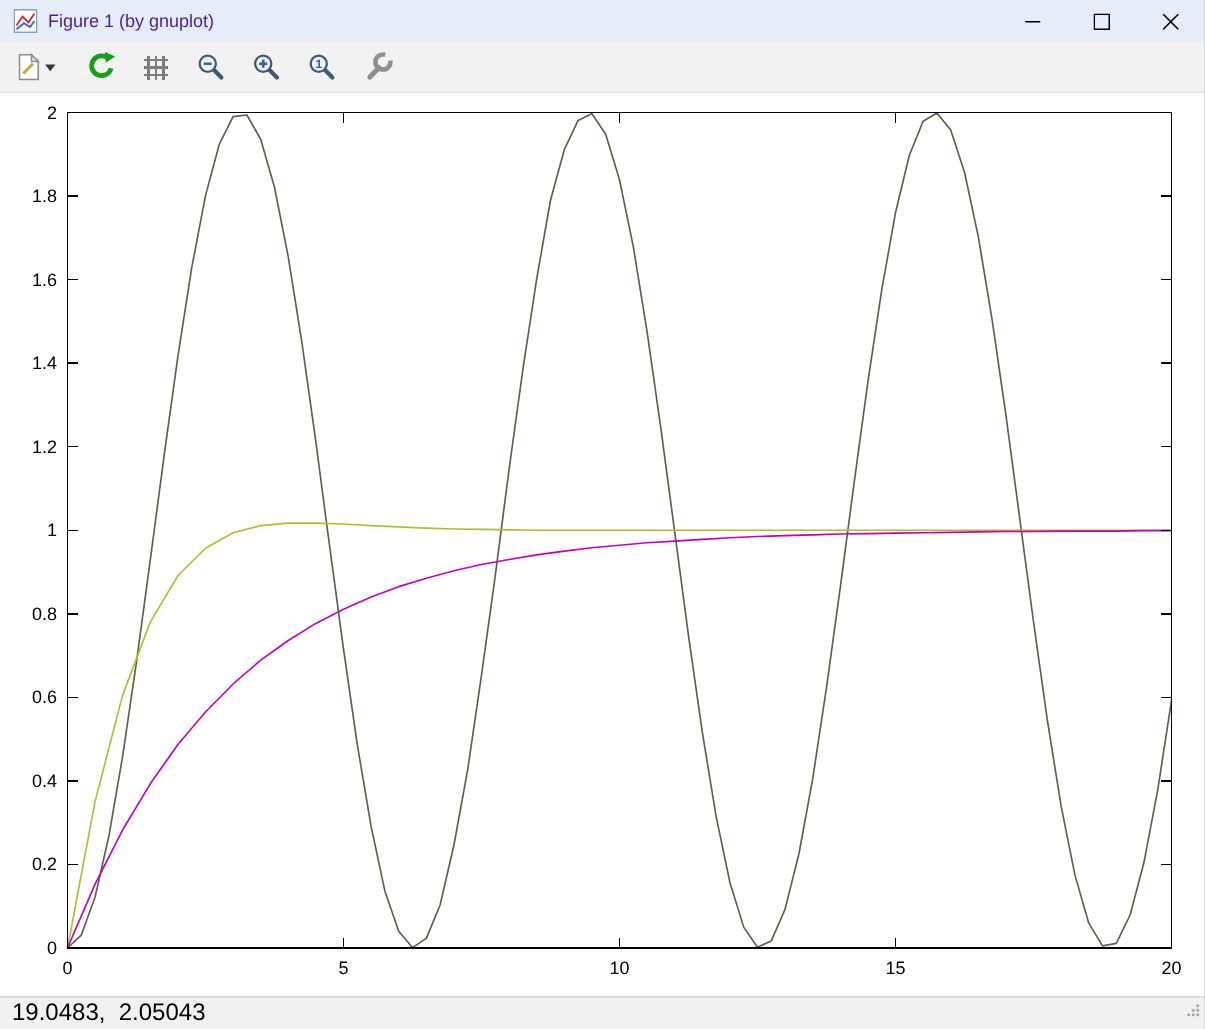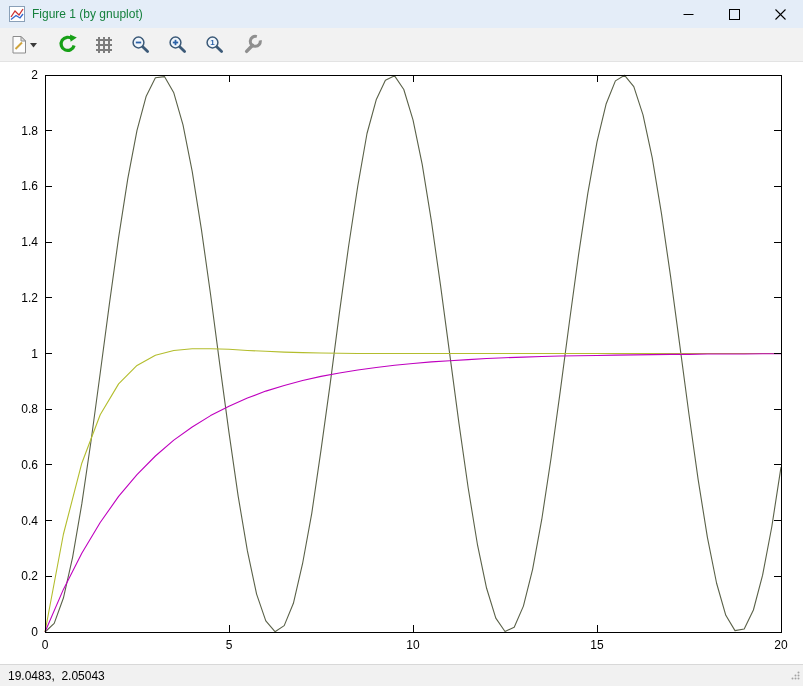--- a/index.html
+++ b/index.html
@@ -8,36 +8,36 @@
   .window {
     position:relative; width:803px; height:686px; background:#ffffff;
     box-shadow: inset 0 0 0 1px #a9a9a9;
     display:flex; flex-direction:column; overflow:hidden;
   }
   
   .titlebar {
     flex:0 0 28px; background:#e4edf8; display:flex; align-items:center;
     padding-left:9px; gap:7px;
   }
-  .titlebar-title { font-size:12px; color:#15803d; white-space:nowrap; }
+  .titlebar-title { font-size:12px; color:#4c1d95; white-space:nowrap; }
   .window-controls { margin-left:auto; display:flex; height:100%; }
   .win-btn { width:46px; height:100%; display:flex; align-items:center; justify-content:center; cursor:default; }
   
   .toolbar {
     flex:0 0 34px; background:#f2f2f2; display:flex; align-items:center;
     padding:0 6px; gap:9px; border-bottom:1px solid #e3e3e3;
   }
   .tb-btn { height:28px; min-width:28px; display:flex; align-items:center; justify-content:center; border:1px solid transparent; border-radius:2px; }
   
   .plot-area { flex:0 0 602px; background:#ffffff; position:relative; }
   .plot-area svg { display:block; }
   
   .statusbar {
     flex:0 0 22px; background:#f1f1f1; border-top:1px solid #d8d8d8;
-    display:flex; align-items:center; padding-left:8px; font-size:12px; color:#000;
+    display:flex; align-items:center; padding-left:8px; font-size:16px; color:#000;
     position:relative;
   }
   .status-coords { white-space:pre; }
   .resize-grip { position:absolute; right:2px; bottom:2px; }
 </style>
 </head>
 <body>
 
 <div class="window">
 

